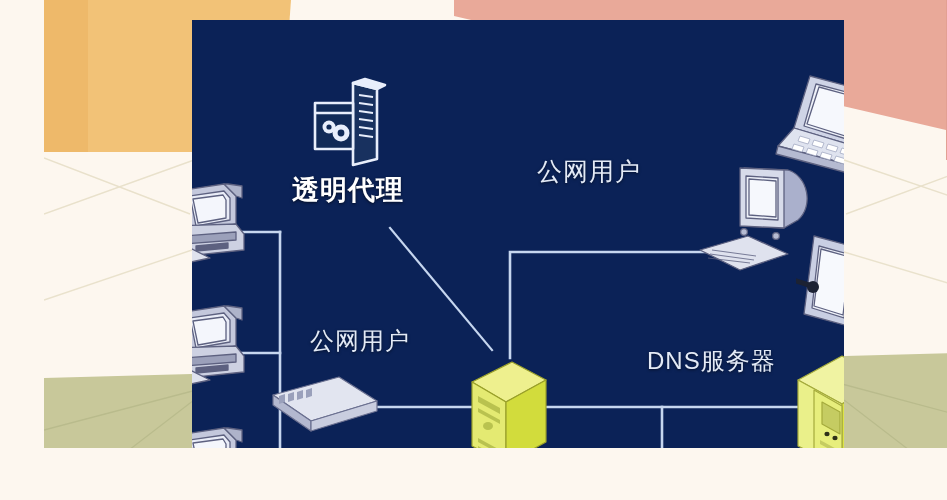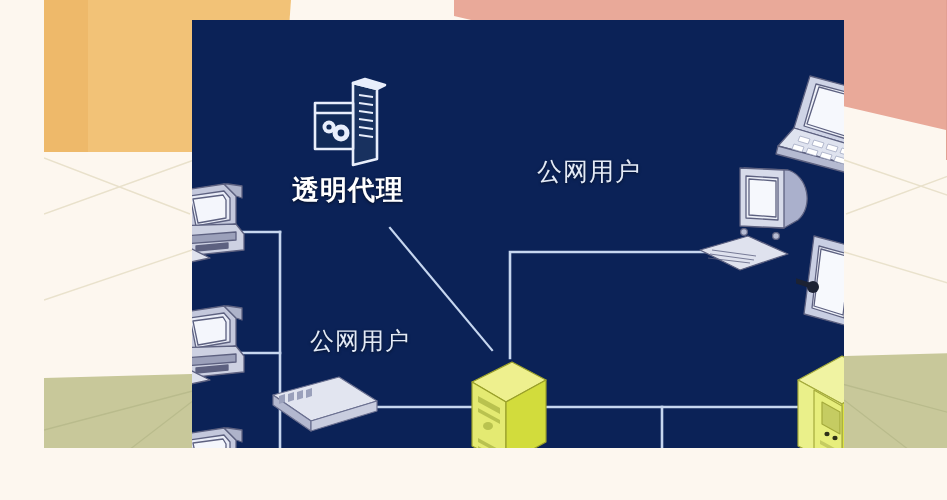--- a/index.html
+++ b/index.html
@@ -298,17 +298,18 @@
         </g>
       </svg>
     </div>
 
     <div class="lbl lbl-strong" id="label-proxy">透明代理</div>
 
     <div class="lbl lbl-soft" id="label-public">公网用户</div>
 
     <div class="lbl lbl-soft" id="label-lan">公网用户</div>
 
+    <div class="lbl lbl-soft" id="label-dns">DNS服务器</div>
 
     <div class="lbl lbl-soft" id="label-core">睿江智能DNS代理</div>
 
   </div>
 </div>
 
 </body></html>

